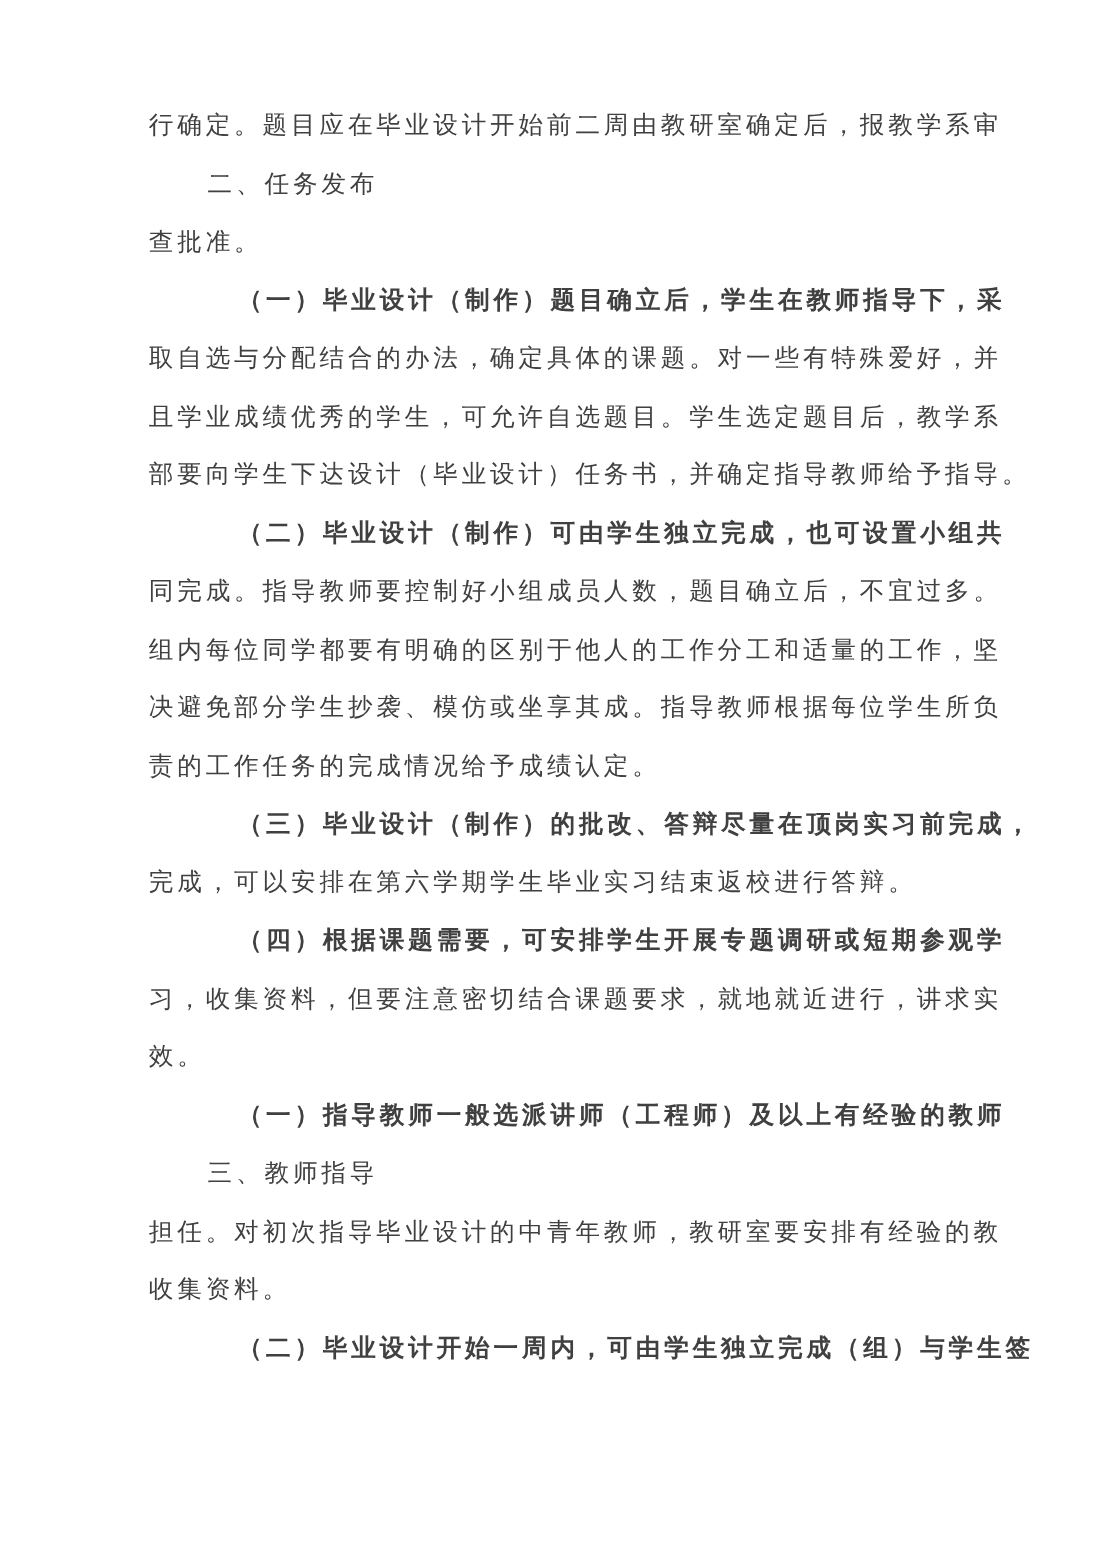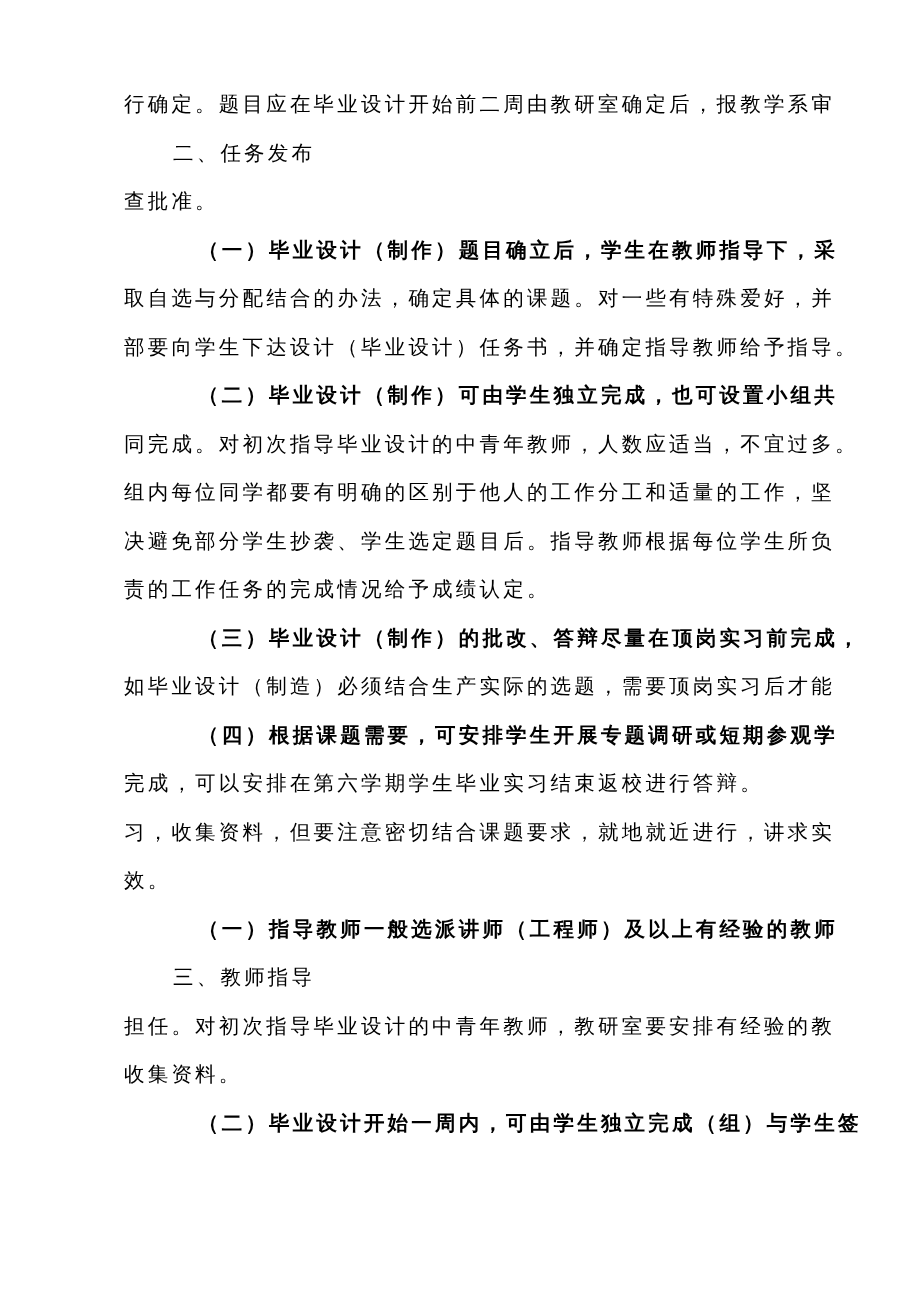--- a/index.html
+++ b/index.html
@@ -1,51 +1,51 @@
 <!DOCTYPE html>
 <html><head>
 <meta charset="utf-8">
 <style>
   html, body { margin: 0; padding: 0; background: #ffffff; }
   body { width: 920px; height: 1301px; position: relative; overflow: hidden; }
   .page {
     position: absolute; left: 124px; top: 80px; width: 690px;
     font-family: "DejaVu Serif", "Liberation Serif", serif;
-    font-size: 20.5px; color: #000000;
+    font-size: 20.5px; color: #404040;
     line-height: 48.5px; letter-spacing: 3.2px;
   }
   .line { white-space: nowrap; height: 48.5px; }
   .ind-h { padding-left: 49px; }
   .ind-p { padding-left: 74px; font-weight: bold; }
 </style>
 </head>
 <body>
 
 <div class="page">
 
   <div class="line">行确定。题目应在毕业设计开始前二周由教研室确定后，报教学系审</div>
   <div class="line ind-h">二、任务发布</div>
 
   <div class="line">查批准。</div>
 
   <div class="line ind-p">（一）毕业设计（制作）题目确立后，学生在教师指导下，采</div>
   <div class="line">取自选与分配结合的办法，确定具体的课题。对一些有特殊爱好，并</div>
+  <div class="line">且学业成绩优秀的学生，可允许自选题目。学生选定题目后，教学系</div>
   <div class="line">部要向学生下达设计（毕业设计）任务书，并确定指导教师给予指导。</div>
 
   <div class="line ind-p">（二）毕业设计（制作）可由学生独立完成，也可设置小组共</div>
-  <div class="line">同完成。对初次指导毕业设计的中青年教师，人数应适当，不宜过多。</div>
+  <div class="line">同完成。指导教师要控制好小组成员人数，题目确立后，不宜过多。</div>
   <div class="line">组内每位同学都要有明确的区别于他人的工作分工和适量的工作，坚</div>
-  <div class="line">决避免部分学生抄袭、学生选定题目后。指导教师根据每位学生所负</div>
+  <div class="line">决避免部分学生抄袭、模仿或坐享其成。指导教师根据每位学生所负</div>
   <div class="line">责的工作任务的完成情况给予成绩认定。</div>
 
   <div class="line ind-p">（三）毕业设计（制作）的批改、答辩尽量在顶岗实习前完成，</div>
-  <div class="line">如毕业设计（制造）必须结合生产实际的选题，需要顶岗实习后才能</div>
+  <div class="line">完成，可以安排在第六学期学生毕业实习结束返校进行答辩。</div>
+
   <div class="line ind-p">（四）根据课题需要，可安排学生开展专题调研或短期参观学</div>
-
-  <div class="line">完成，可以安排在第六学期学生毕业实习结束返校进行答辩。</div>
   <div class="line">习，收集资料，但要注意密切结合课题要求，就地就近进行，讲求实</div>
   <div class="line">效。</div>
 
   <div class="line ind-p">（一）指导教师一般选派讲师（工程师）及以上有经验的教师</div>
 
   <div class="line ind-h">三、教师指导</div>
   <div class="line">担任。对初次指导毕业设计的中青年教师，教研室要安排有经验的教</div>
   <div class="line">收集资料。</div>
 
   <div class="line ind-p">（二）毕业设计开始一周内，可由学生独立完成（组）与学生签</div>

